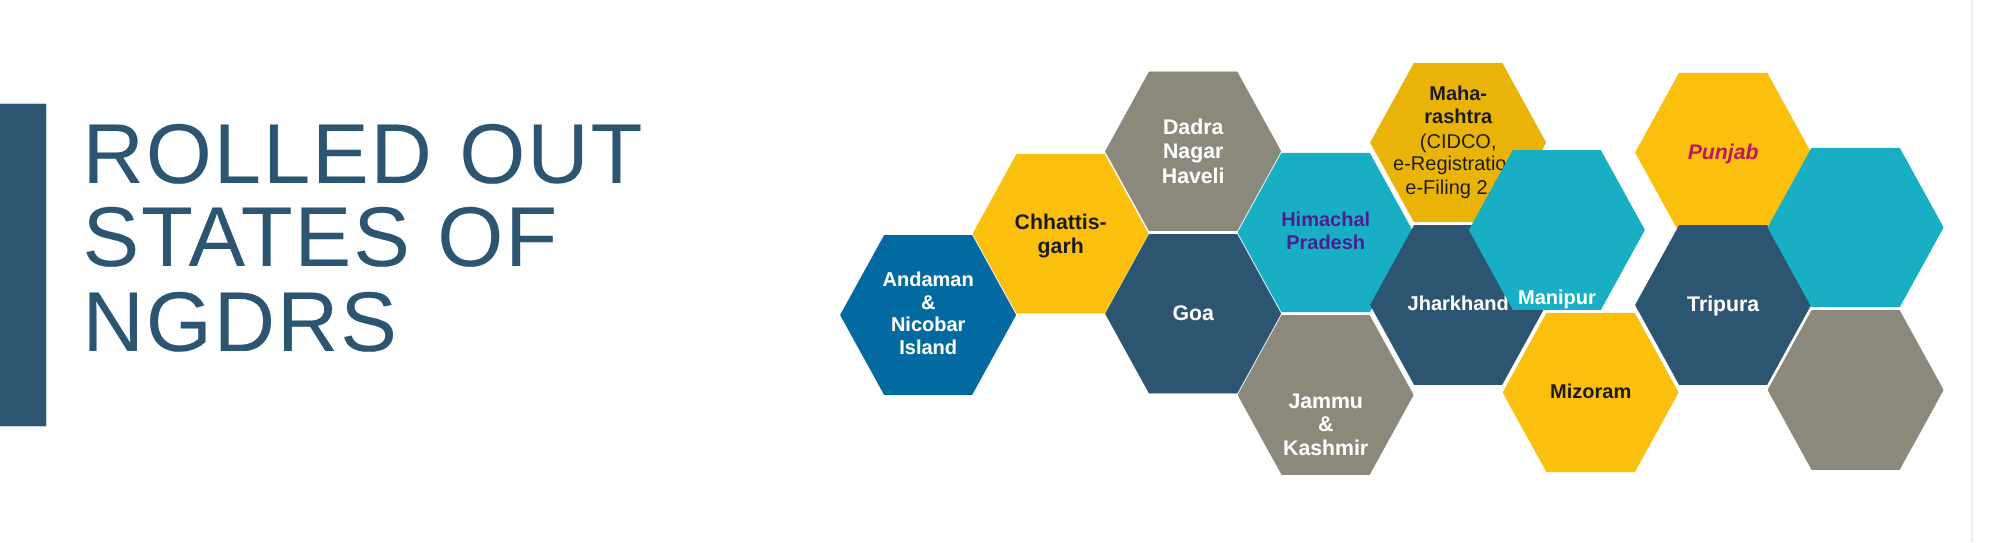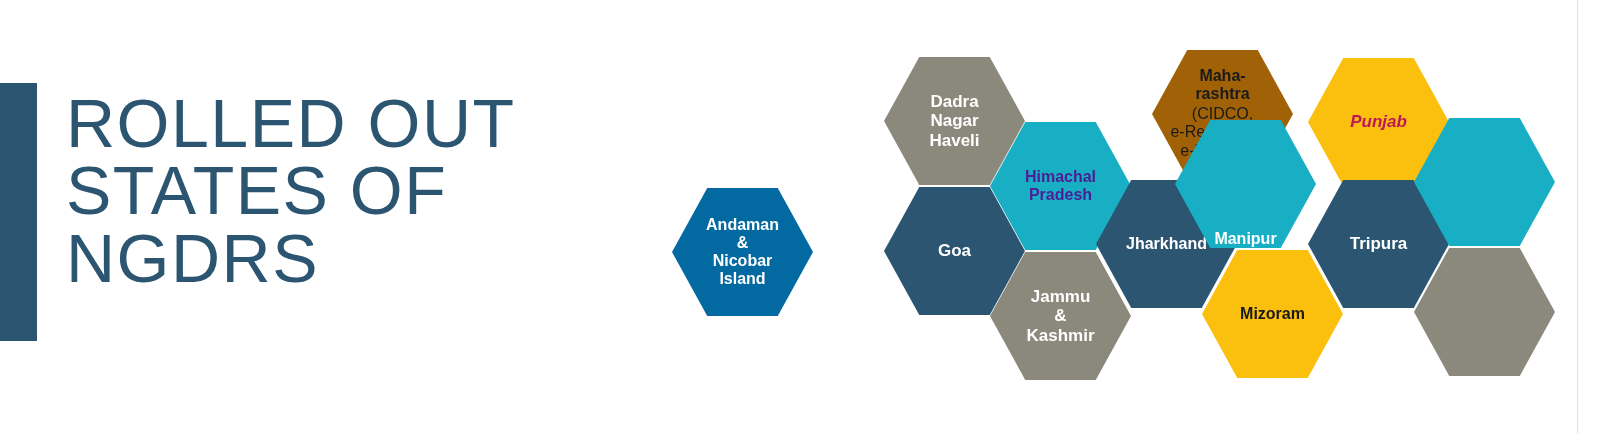--- a/index.html
+++ b/index.html
@@ -117,38 +117,42 @@
 NGDRS</div>
     </div>
 
     <div id="honeycomb">
         <div class="hex compact" style="left: 672px; top: 188px; background: #0369a1; color: rgb(255, 255, 255);">
           <div class="hex-label">Andaman
 &amp;
 Nicobar
 Island</div>
         </div>
+        <div class="hex" style="left: 778px; top: 123px; background: rgb(251, 191, 14); color: rgb(26, 26, 26);">
+          <div class="hex-label">Chhattis-
+garh</div>
+        </div>
         <div class="hex" style="left: 884px; top: 57px; background: rgb(138, 137, 124); color: rgb(255, 255, 255);">
           <div class="hex-label">Dadra
 Nagar
 Haveli</div>
         </div>
         <div class="hex" style="left: 884px; top: 187px; background: rgb(43, 85, 113); color: rgb(255, 255, 255);">
           <div class="hex-label">Goa</div>
         </div>
         <div class="hex compact" style="left: 990px; top: 122px; background: rgb(24, 175, 196); color: #4c1d95;">
           <div class="hex-label">Himachal
 Pradesh</div>
         </div>
-        <div class="hex" style="left: 990px; top: 252px; background: rgb(138, 137, 124); color: rgb(255, 255, 255);">
+        <div class="hex" style="left: 990px; top: 252px; background: rgb(138, 137, 124); color: rgb(255, 255, 255); justify-content: flex-end;">
           <div class="hex-label">Jammu
 &amp;
 Kashmir</div>
         </div>
-        <div class="hex compact" style="left: 1152px; top: 50px; background: #a16207; color: rgb(26, 26, 26);">
+        <div class="hex compact" style="left: 1096px; top: 50px; background: #eab308; color: rgb(26, 26, 26);">
           <div class="hex-label">Maha-
 rashtra</div>
           <div class="hex-sub">(CIDCO,
 e-Registration,
 e-Filing 2.0)</div>
         </div>
         <div class="hex compact" style="left: 1096px; top: 180px; background: rgb(43, 85, 113); color: rgb(255, 255, 255);">
           <div class="hex-label">Jharkhand</div>
         </div>
         <div class="hex compact" style="left: 1175px; top: 120px; background: rgb(24, 175, 196); color: rgb(255, 255, 255); justify-content: flex-end;">

